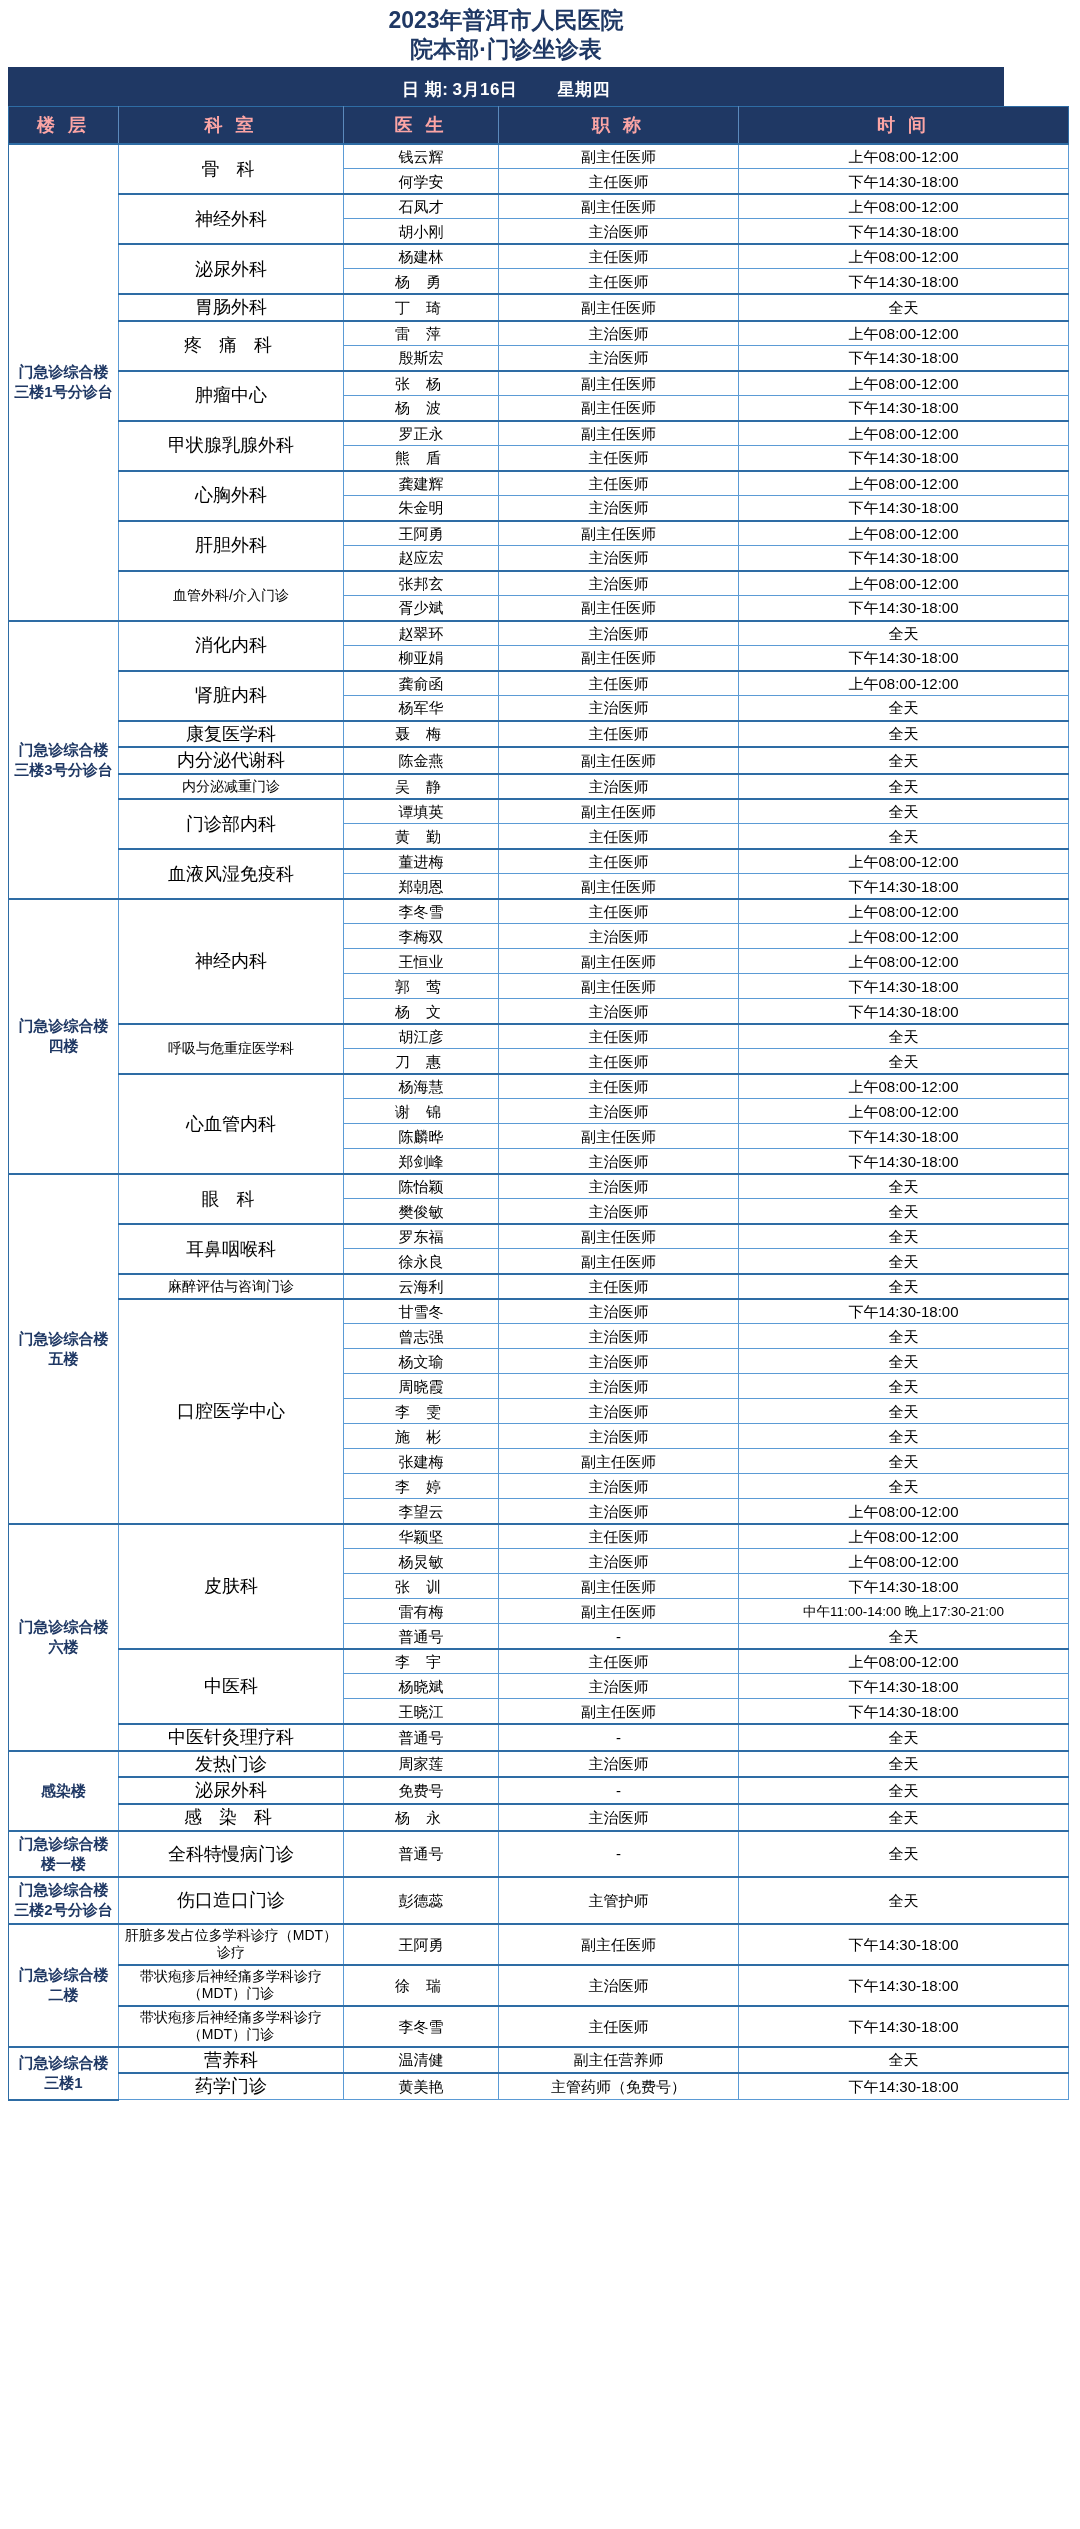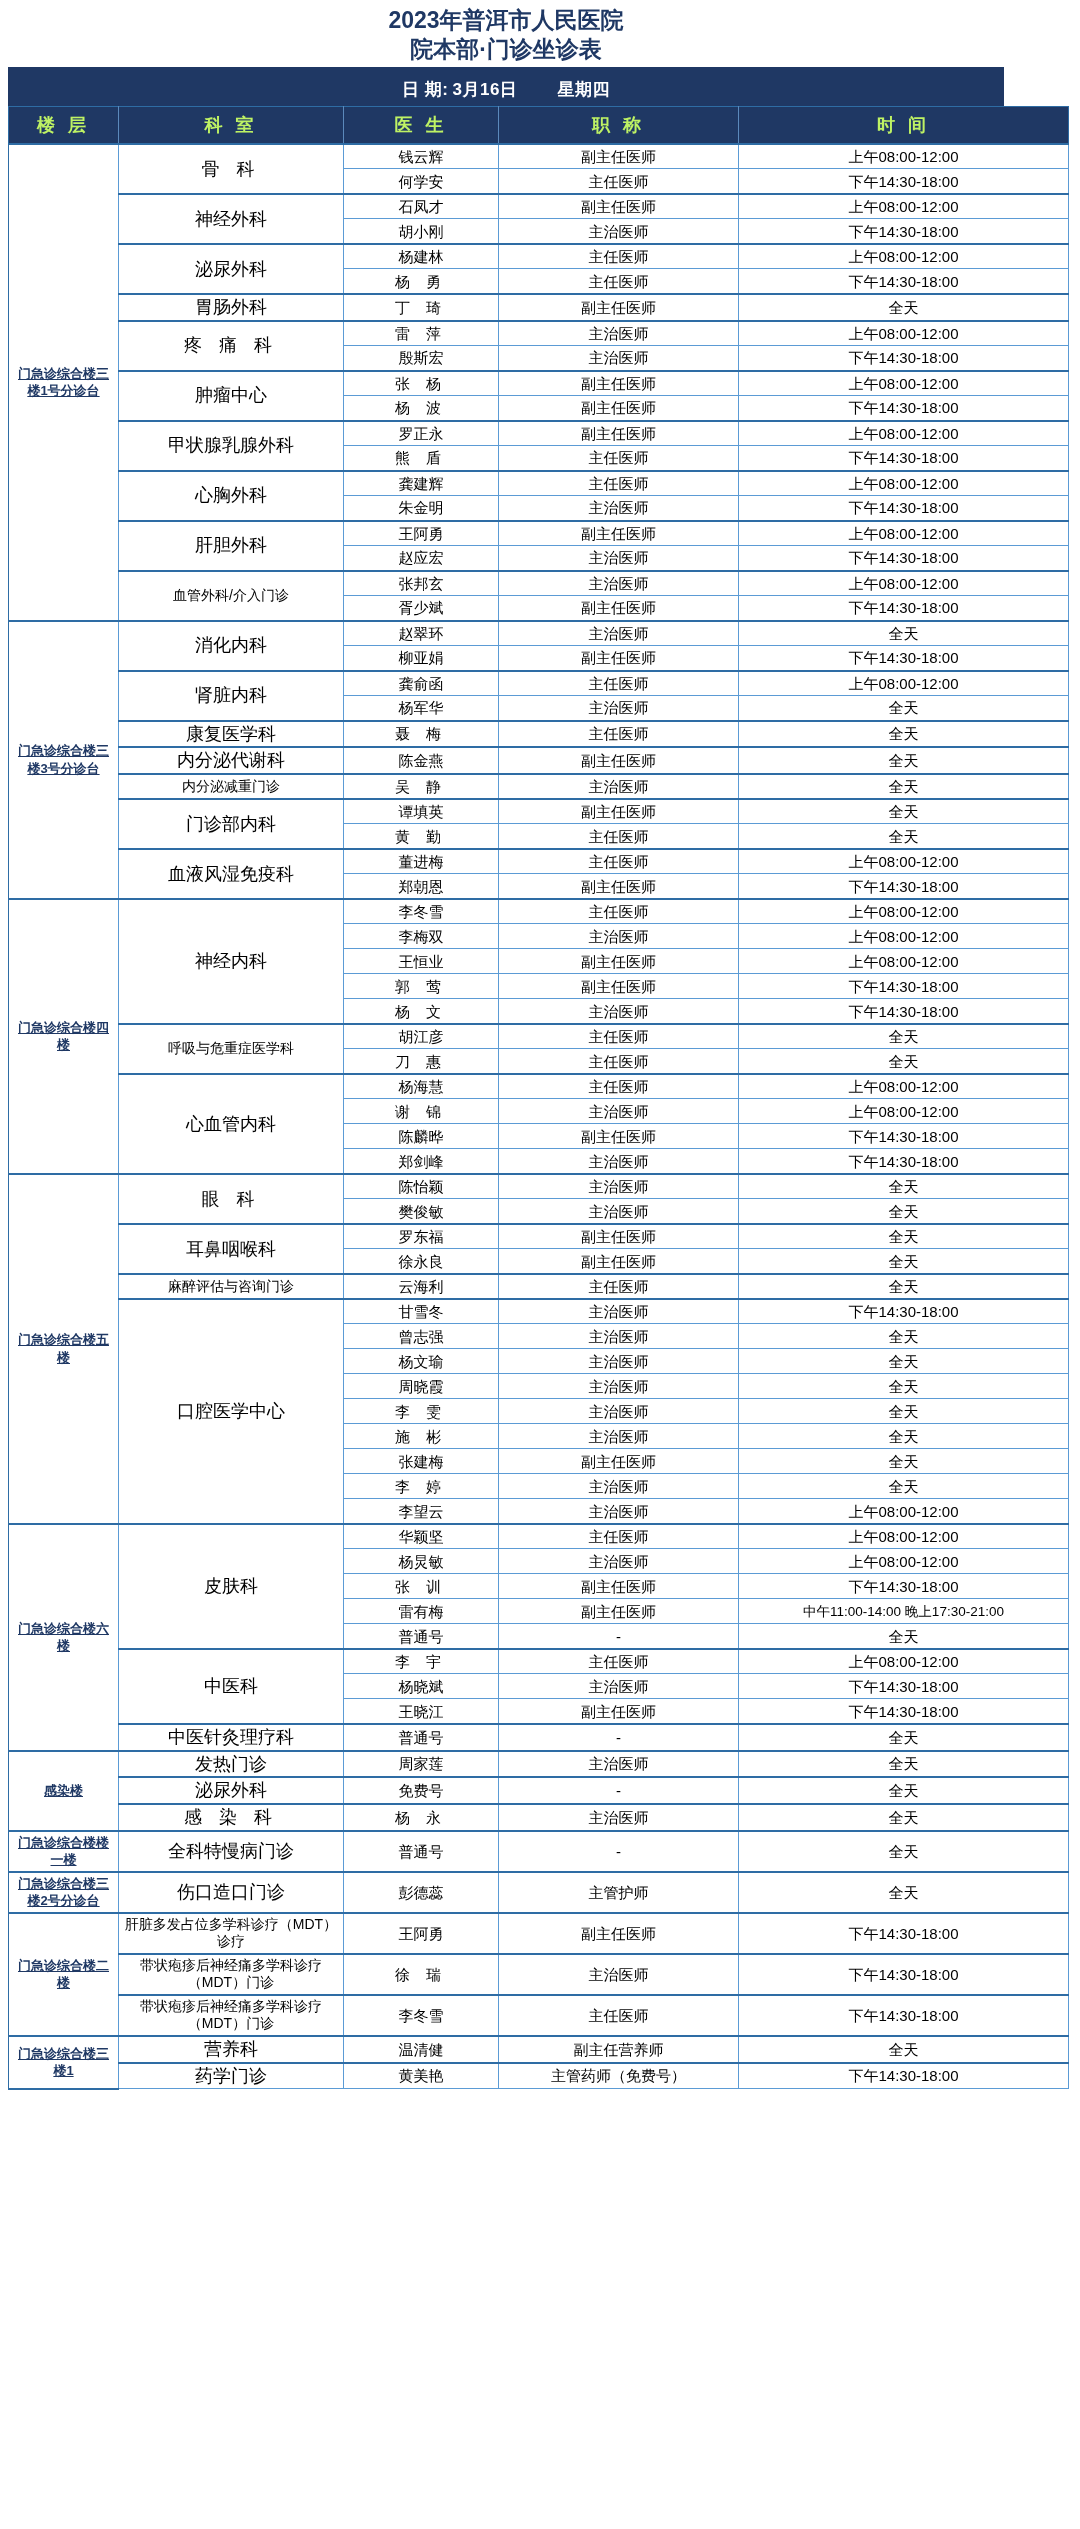--- a/index.html
+++ b/index.html
@@ -47,21 +47,21 @@
     border: 1px solid #2e6ca4;
   }
   table.sched col.c-floor { width: 110px; }
   table.sched col.c-dept  { width: 225px; }
   table.sched col.c-doc   { width: 155px; }
   table.sched col.c-title { width: 240px; }
   table.sched col.c-time  { width: 330px; }
 
   thead th {
     background: #1f3864;
-    color: #bef264;
+    color: #fca5a5;
     font-weight: bold;
     font-size: 18px;
     letter-spacing: 4px;
     text-align: center;
     padding: 6px 0;
     border-right: 1px solid #5b89bb;
     border-bottom: 1px solid #2e6ca4;
   }
   thead th:last-child { border-right: none; }
 
@@ -72,27 +72,26 @@
     font-size: 15px;
     color: #000000;
     padding: 2px 2px;
     height: 25px;
     line-height: 1.15;
     background: #ffffff;
   }
   tbody td.floor {
     color: #1f3864;
     font-weight: bold;
-    font-size: 13px;
+    font-size: 15px;
     border-left: 1px solid #2e6ca4;
     border-top: 2px solid #2e6ca4;
     border-bottom: 2px solid #2e6ca4;
     line-height: 1.35;
     padding: 2px 3px;
-    text-decoration: underline;
   }
   tbody td.dept {
     font-size: 18px;
     letter-spacing: 0px;
     padding: 2px 3px;
   }
   tbody td.dept.sp { letter-spacing: 6px; }
   tbody td.dept.small { font-size: 14px; line-height: 1.25; }
   tbody td.doc.sp { letter-spacing: 6px; }
   tbody td.time.small { font-size: 13.5px; margin-top: 22px; }

